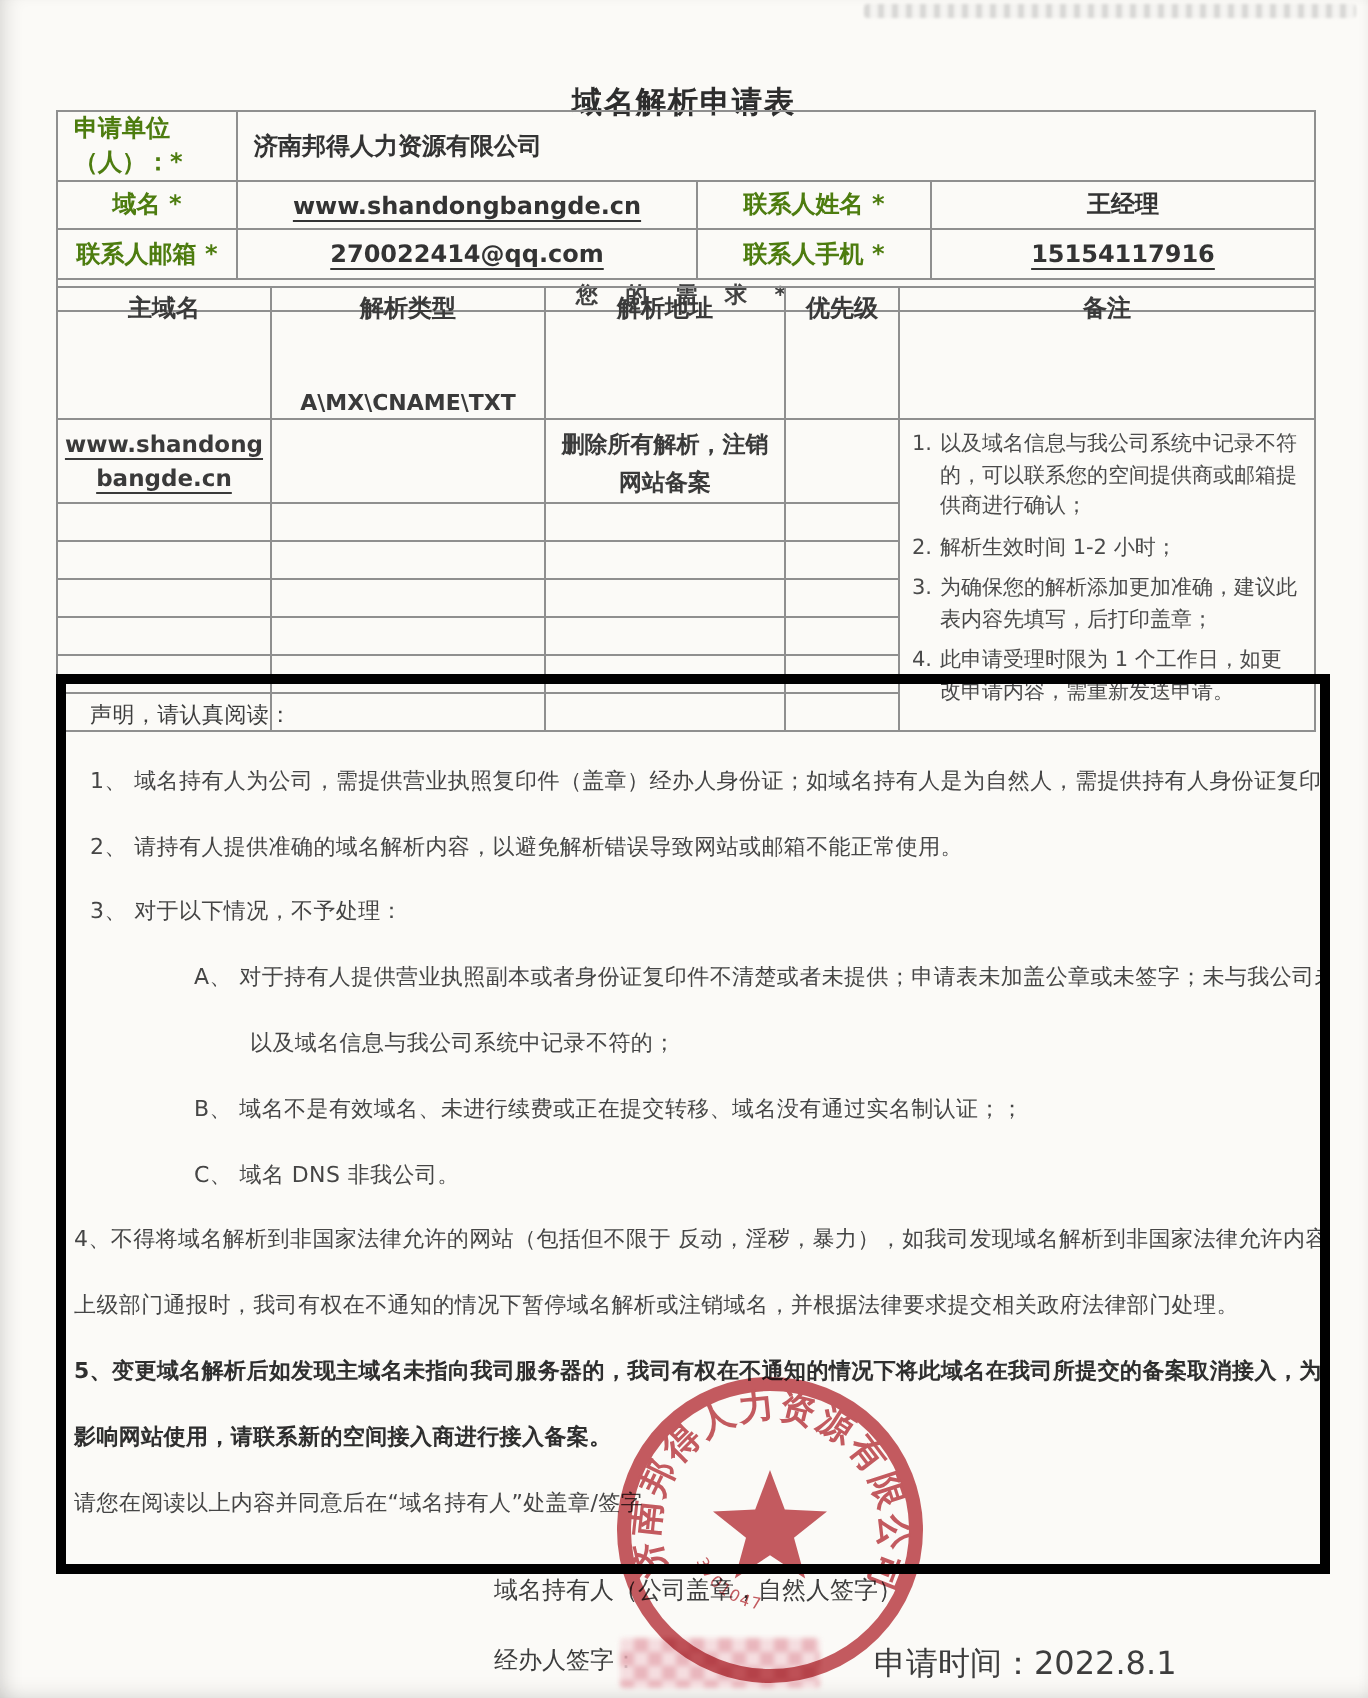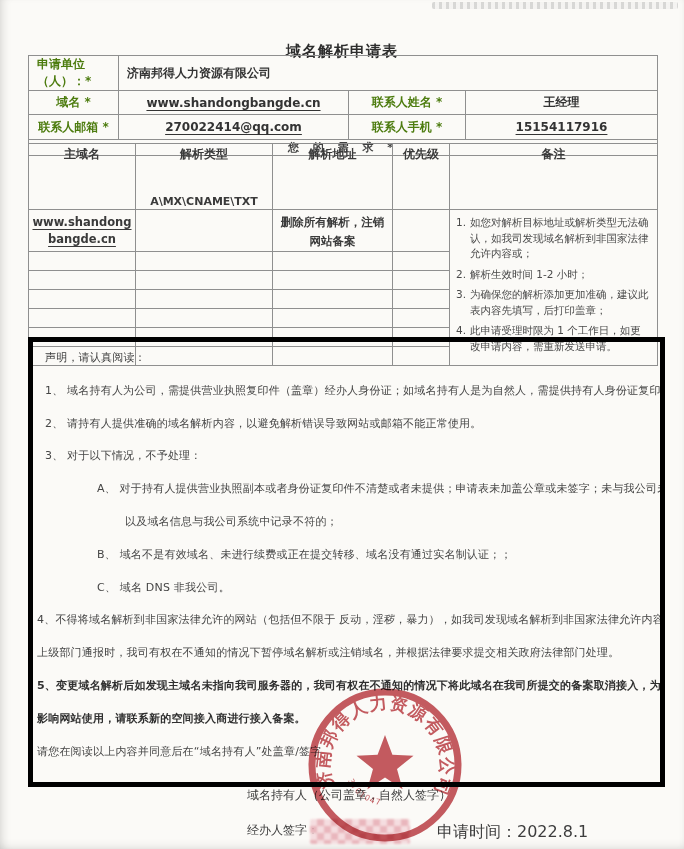--- a/index.html
+++ b/index.html
@@ -123,21 +123,21 @@
       <td class="hdr">备注</td>
     </tr>
     <tr style="height:39px;">
       <td class="dcell u">www.shandongbangde.cn</td>
       <td></td>
       <td class="acell">删除所有解析，注销网站备案</td>
       <td></td>
       <td class="remark" rowspan="7">
         <div class="ritem">
           <span class="n">1.</span>
-          <span class="t">如您对解析目标地址或解析类型无法确认，如我司发现域名解析到非国家法律允许内容或；</span>
+          <span class="t">以及域名信息与我公司系统中记录不符的，可以联系您的空间提供商或邮箱提供商进行确认；</span>
         </div>
         <div class="ritem">
           <span class="n">2.</span>
           <span class="t">解析生效时间 1-2 小时；</span>
         </div>
         <div class="ritem">
           <span class="n">3.</span>
           <span class="t">为确保您的解析添加更加准确，建议此表内容先填写，后打印盖章；</span>
         </div>
         <div class="ritem">

